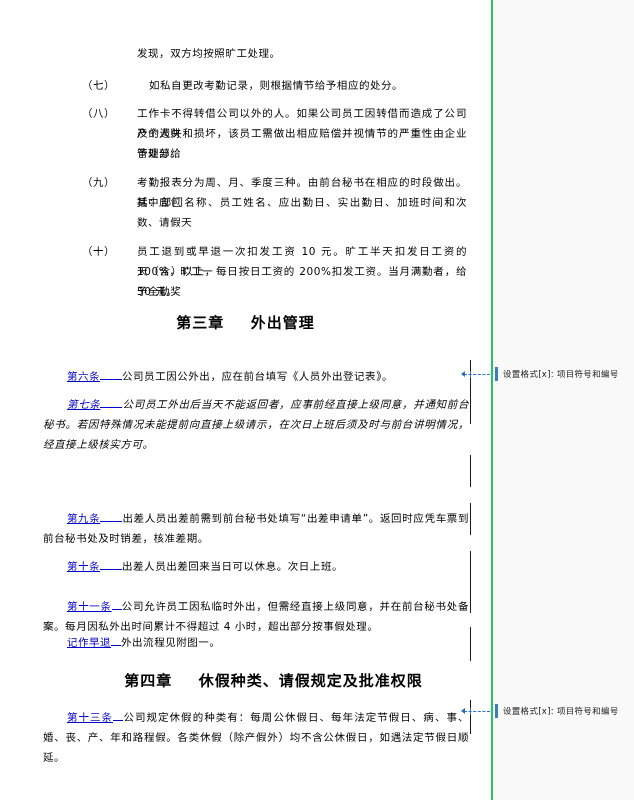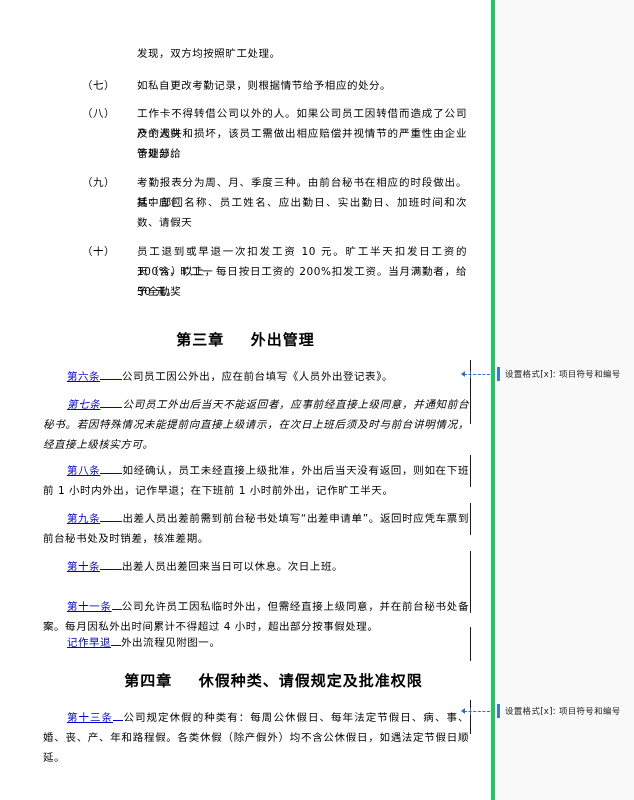--- a/index.html
+++ b/index.html
@@ -29,21 +29,21 @@
     height: 661px;
     background: #ffffff;
     flex: 0 0 491px;
   }
 
   #review-pane {
     position: relative;
     flex: 1 1 auto;
     height: 800px;
     background: #f9f9f9;
-    border-left: 4px solid #22c55e;
+    border-left: 2px solid #22c55e;
   }
 
   
   #text-body {
     position: absolute;
     left: 0;
     top: 0;
     width: 491px;
     height: 800px;
   }
@@ -167,53 +167,50 @@
 <body>
 
 <div id="viewport">
 
   <div id="page-area">
     <div id="text-body">
 
       <div class="clause-text" style="top:43px;">发现，双方均按照旷工处理。</div>
 
       <div class="clause-marker" style="top:75px;">（七）</div>
-      <div class="clause-text" style="top:75px;">如私自更改考勤记录，则根据情节给予相应的处分。</div>
+      <div class="clause-text" style="top:75px;margin-left:12px;">如私自更改考勤记录，则根据情节给予相应的处分。</div>
 
       <div class="clause-marker" style="top:103px;">（八）</div>
       <div class="clause-text" style="top:103px;">工作卡不得转借公司以外的人。如果公司员工因转借而造成了公司及个人财</div>
       <div class="clause-text" style="top:123px;">产的遗失和损坏，该员工需做出相应赔偿并视情节的严重性由企业管理部给</div>
       <div class="clause-text" style="top:143px;">予处分。</div>
 
       <div class="clause-marker" style="top:172px;">（九）</div>
       <div class="clause-text" style="top:172px;">考勤报表分为周、月、季度三种。由前台秘书在相应的时段做出。其中应包</div>
       <div class="clause-text" style="top:192px;">括：部门名称、员工姓名、应出勤日、实出勤日、加班时间和次数、请假天</div>
 
       <div class="clause-marker" style="top:241px;">（十）</div>
       <div class="clause-text" style="top:241px;">员工退到或早退一次扣发工资 10 元。旷工半天扣发日工资的 100%，旷工一</div>
       <div class="clause-text" style="top:261px;">天（含）以上，每日按日工资的 200%扣发工资。当月满勤者，给予全勤奖</div>
       <div class="clause-text" style="top:281px;">50 元。</div>
 
-      <div class="chapter-heading" style="top:328px;">
+      <div class="chapter-heading" style="top:311px;">
         <span>第三章</span>
         <span style="display:inline-block;width:14px;"></span>
         <span>外出管理</span>
       </div>
 
       <div class="article-para" style="top:366px;">
         <span class="art-num">第六条</span><span class="art-gap"></span><span>公司员工因公外出，应在前台填写《人员外出登记表》。</span>
       </div>
 
       <div class="article-para" style="top:394px;font-style:italic;">
         <span class="art-num">第七条</span><span class="art-gap"></span><span>公司员工外出后当天不能返回者，应事前经直接上级同意，并通知前台秘书。若因特殊情况未能提前向直接上级请示，在次日上班后须及时与前台讲明情况，经直接上级核实方可。</span>
       </div>
 
-      <div class="article-para" style="top:460px;">
-        <span class="art-num">第八条</span><span class="art-gap"></span><span>如经确认，员工未经直接上级批准，外出后当天没有返回，则如在下班前 1 小时内外出，记作早退；在下班前 1 小时前外出，记作旷工半天。</span>
-      </div>
 
       <div class="article-para" style="top:508px;">
         <span class="art-num">第九条</span><span class="art-gap"></span><span>出差人员出差前需到前台秘书处填写“出差申请单”。返回时应凭车票到前台秘书处及时销差，核准差期。</span>
       </div>
 
       <div class="article-para" style="top:556px;">
         <span class="art-num">第十条</span><span class="art-gap"></span><span>出差人员出差回来当日可以休息。次日上班。</span>
       </div>
 
       <div class="article-para" style="top:596px;">

